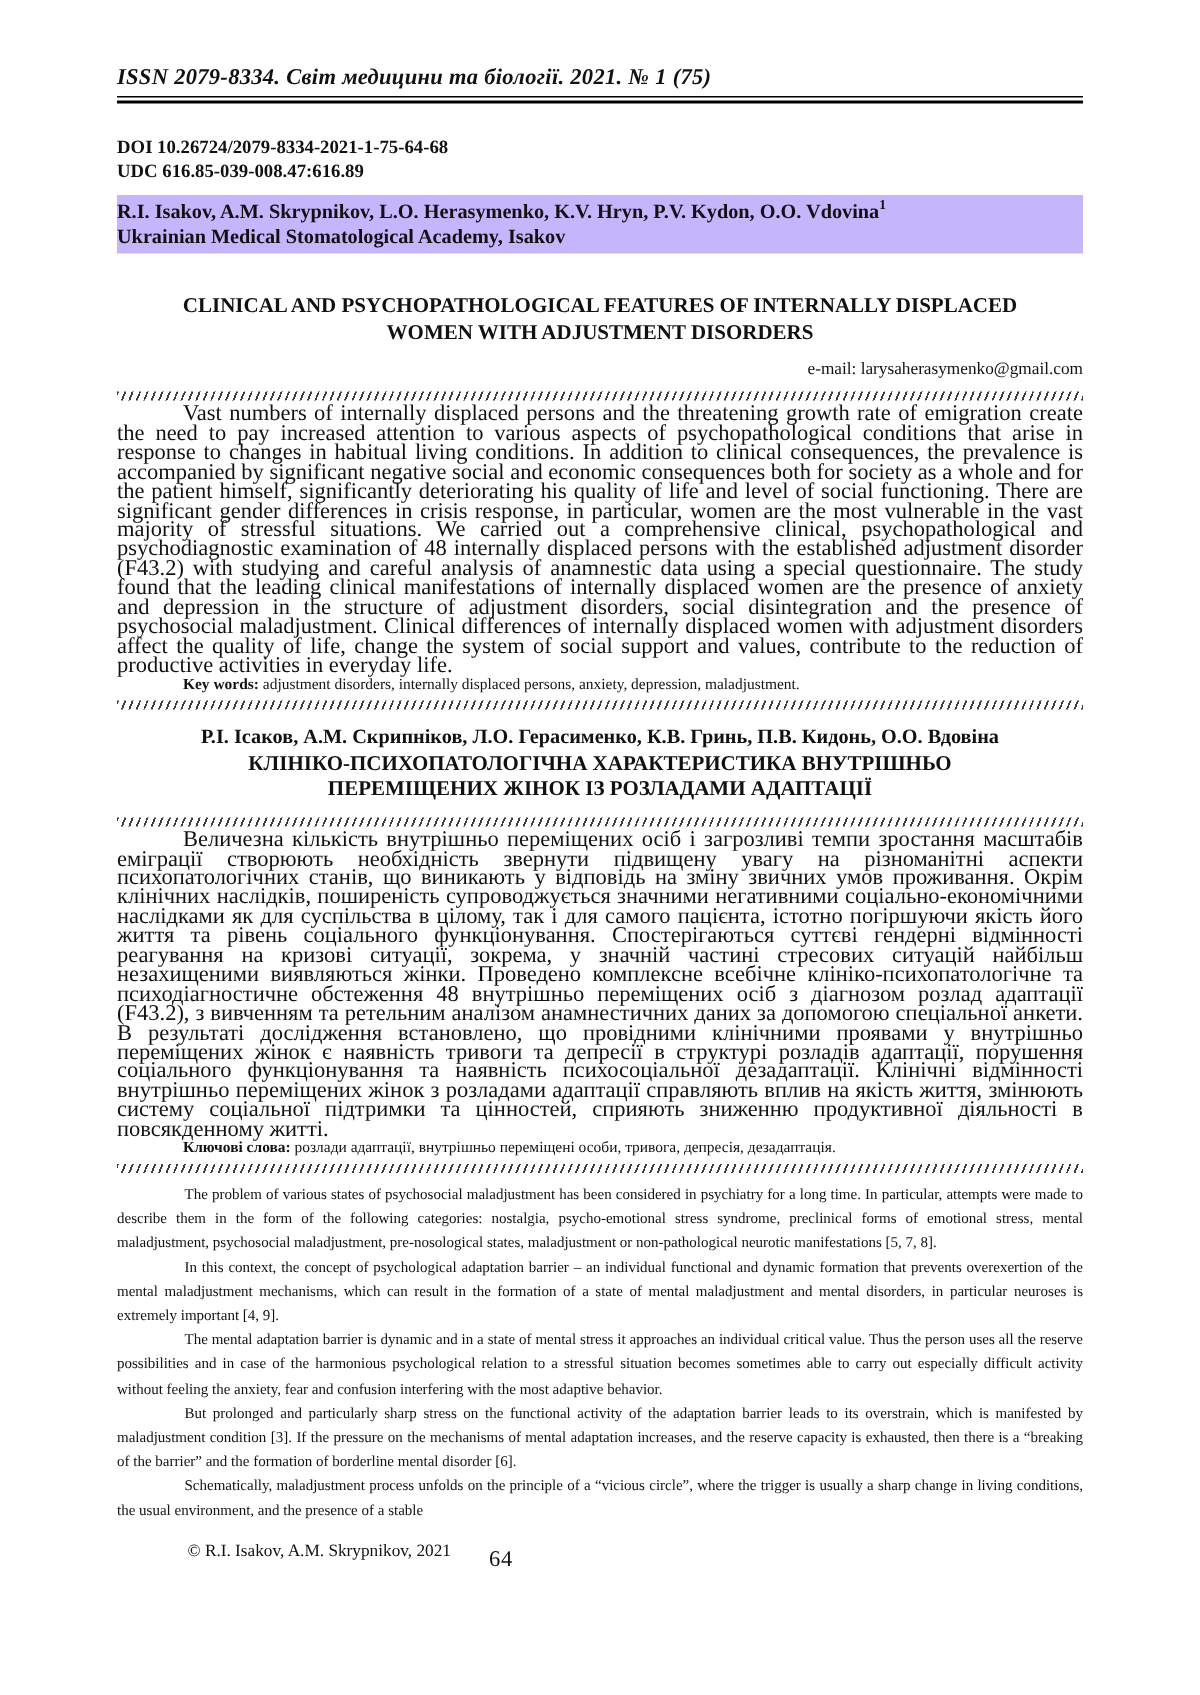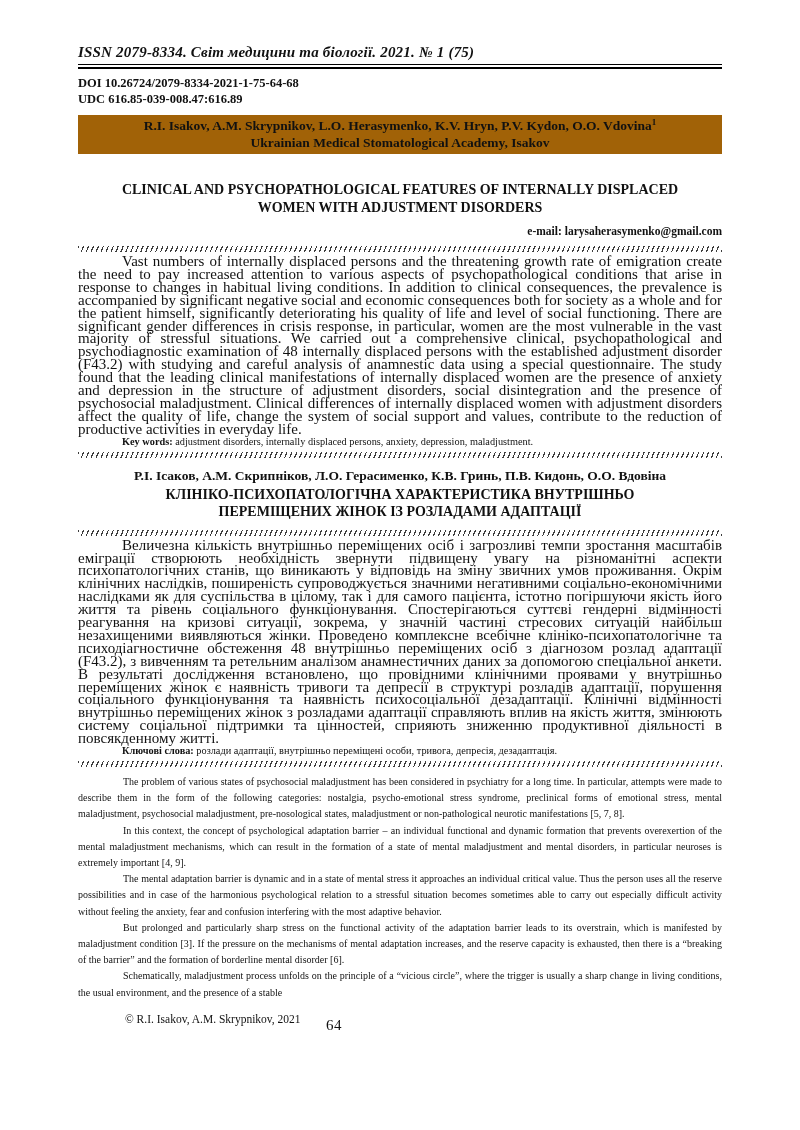--- a/index.html
+++ b/index.html
@@ -28,46 +28,44 @@
     font-style: italic;
     letter-spacing: .2px;
     padding-bottom: 3px;
     border-bottom: 1.5px solid #000;
   }
   .rule-thick {
     height: 0;
     border-top: 2.5px solid #000;
     margin-top: 2px;
   }
-  .doi-udc { margin-top: 7px; font-weight: bold; font-size: 12.5px; line-height: 15.5px; }
+  .doi-udc { margin-top: 22px; font-weight: bold; font-size: 12.5px; line-height: 15.5px; }
   
   .authors-block {
     margin-top: 8px;
-    background: #a16207;
-    text-align: center;
+    background: #c4b5fd;
     font-weight: bold;
     font-size: 13.5px;
     line-height: 17px;
     padding: 2px 0 3px 0;
   }
   .authors-block sup, .title sup { font-size: 9px; vertical-align: super; line-height: 0; }
   
   .title {
     margin-top: 27px;
     text-align: center;
     font-weight: bold;
     font-size: 14px;
     line-height: 17.5px;
     padding: 0 30px;
   }
   .email-line {
     margin-top: 9px;
     text-align: right;
     font-size: 11.5px;
-    font-weight: bold;
   }
   
   .zigzag {
     height: 6px;
     background: repeating-linear-gradient(112deg, #3d3d3d 0px, #3d3d3d 1.2px, transparent 1.2px, transparent 4.6px);
     margin: 3px 0;
   }
   
   .abstract-wrap { margin-top: 9px; }
   .abstract-text {

